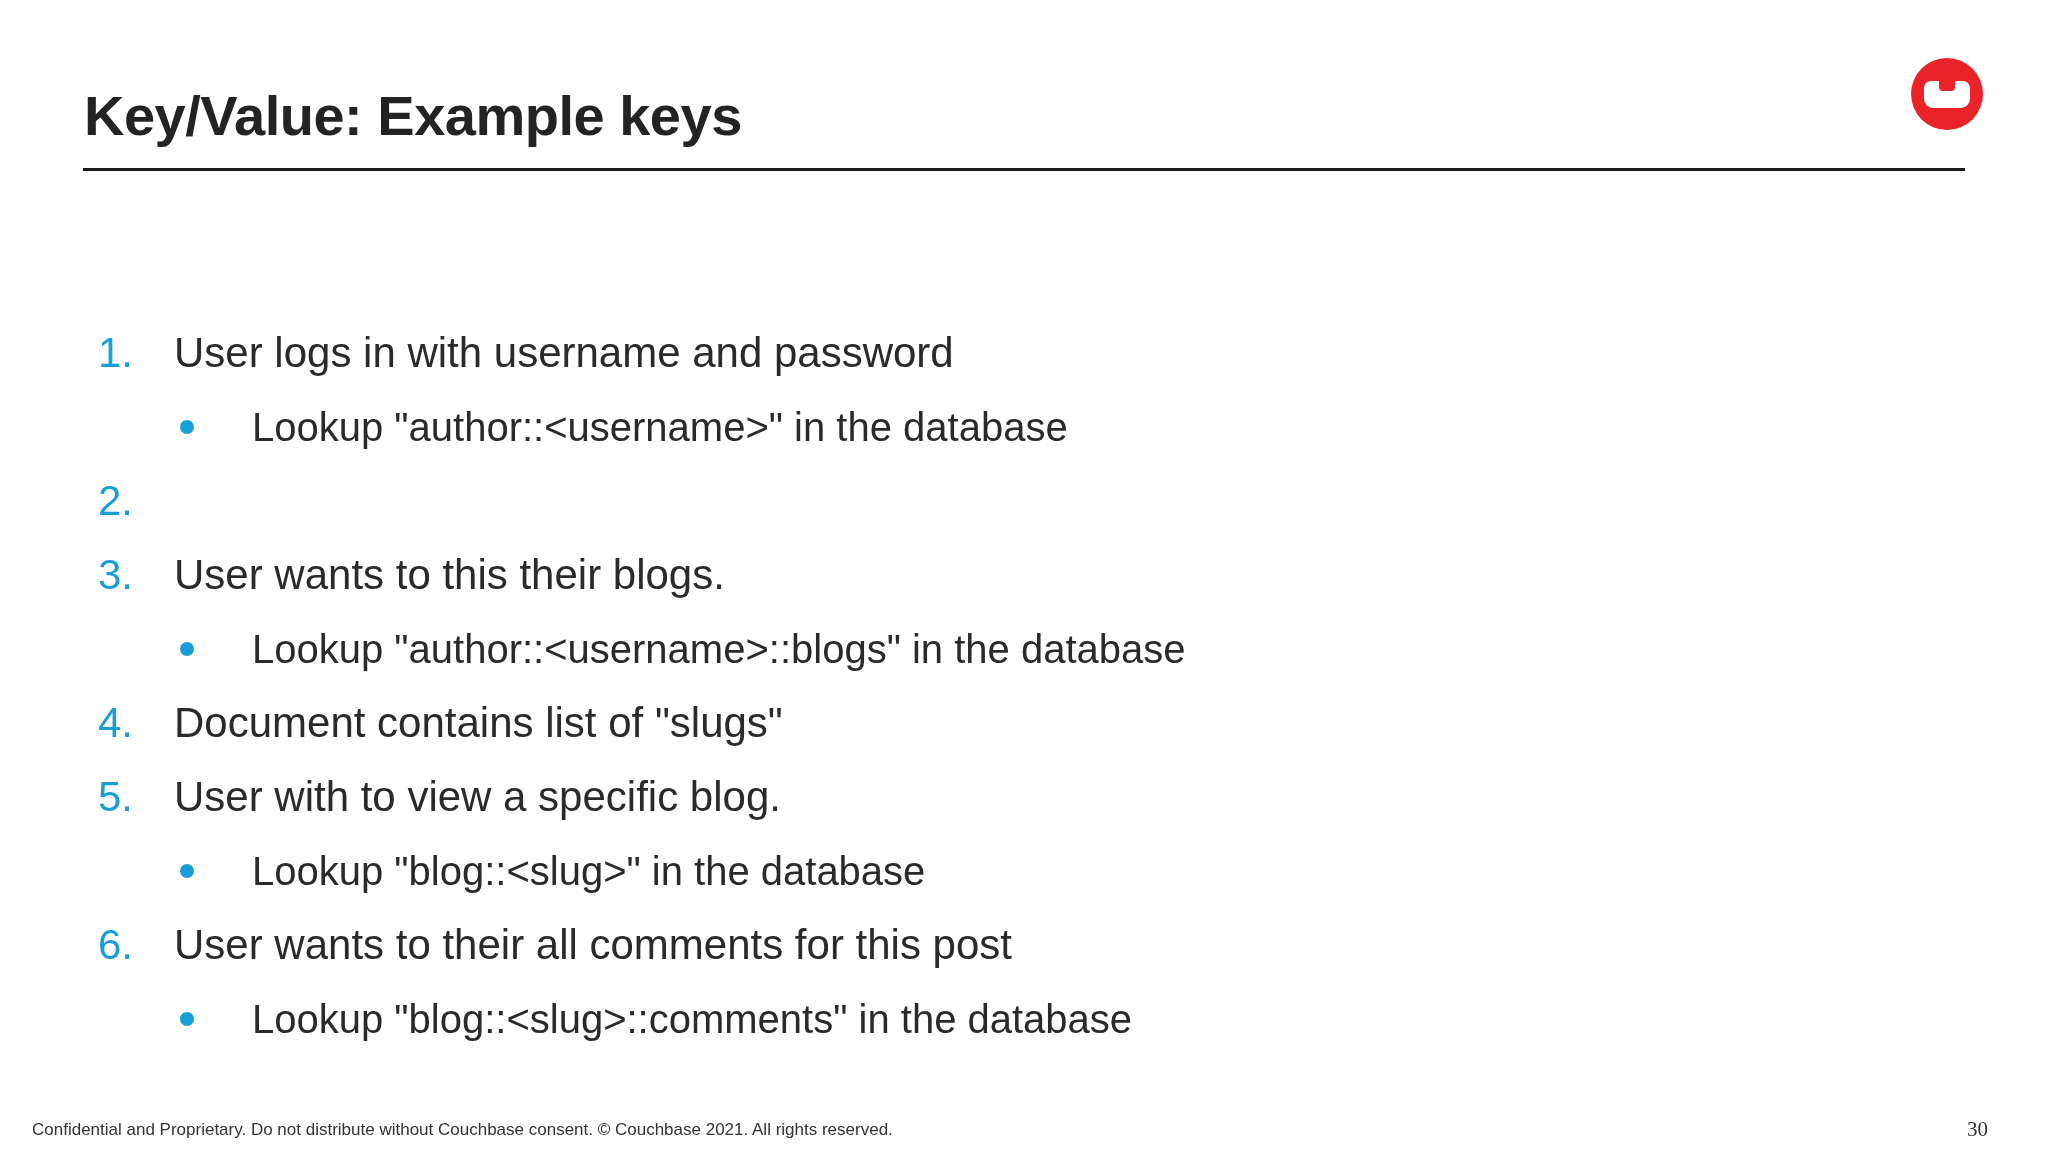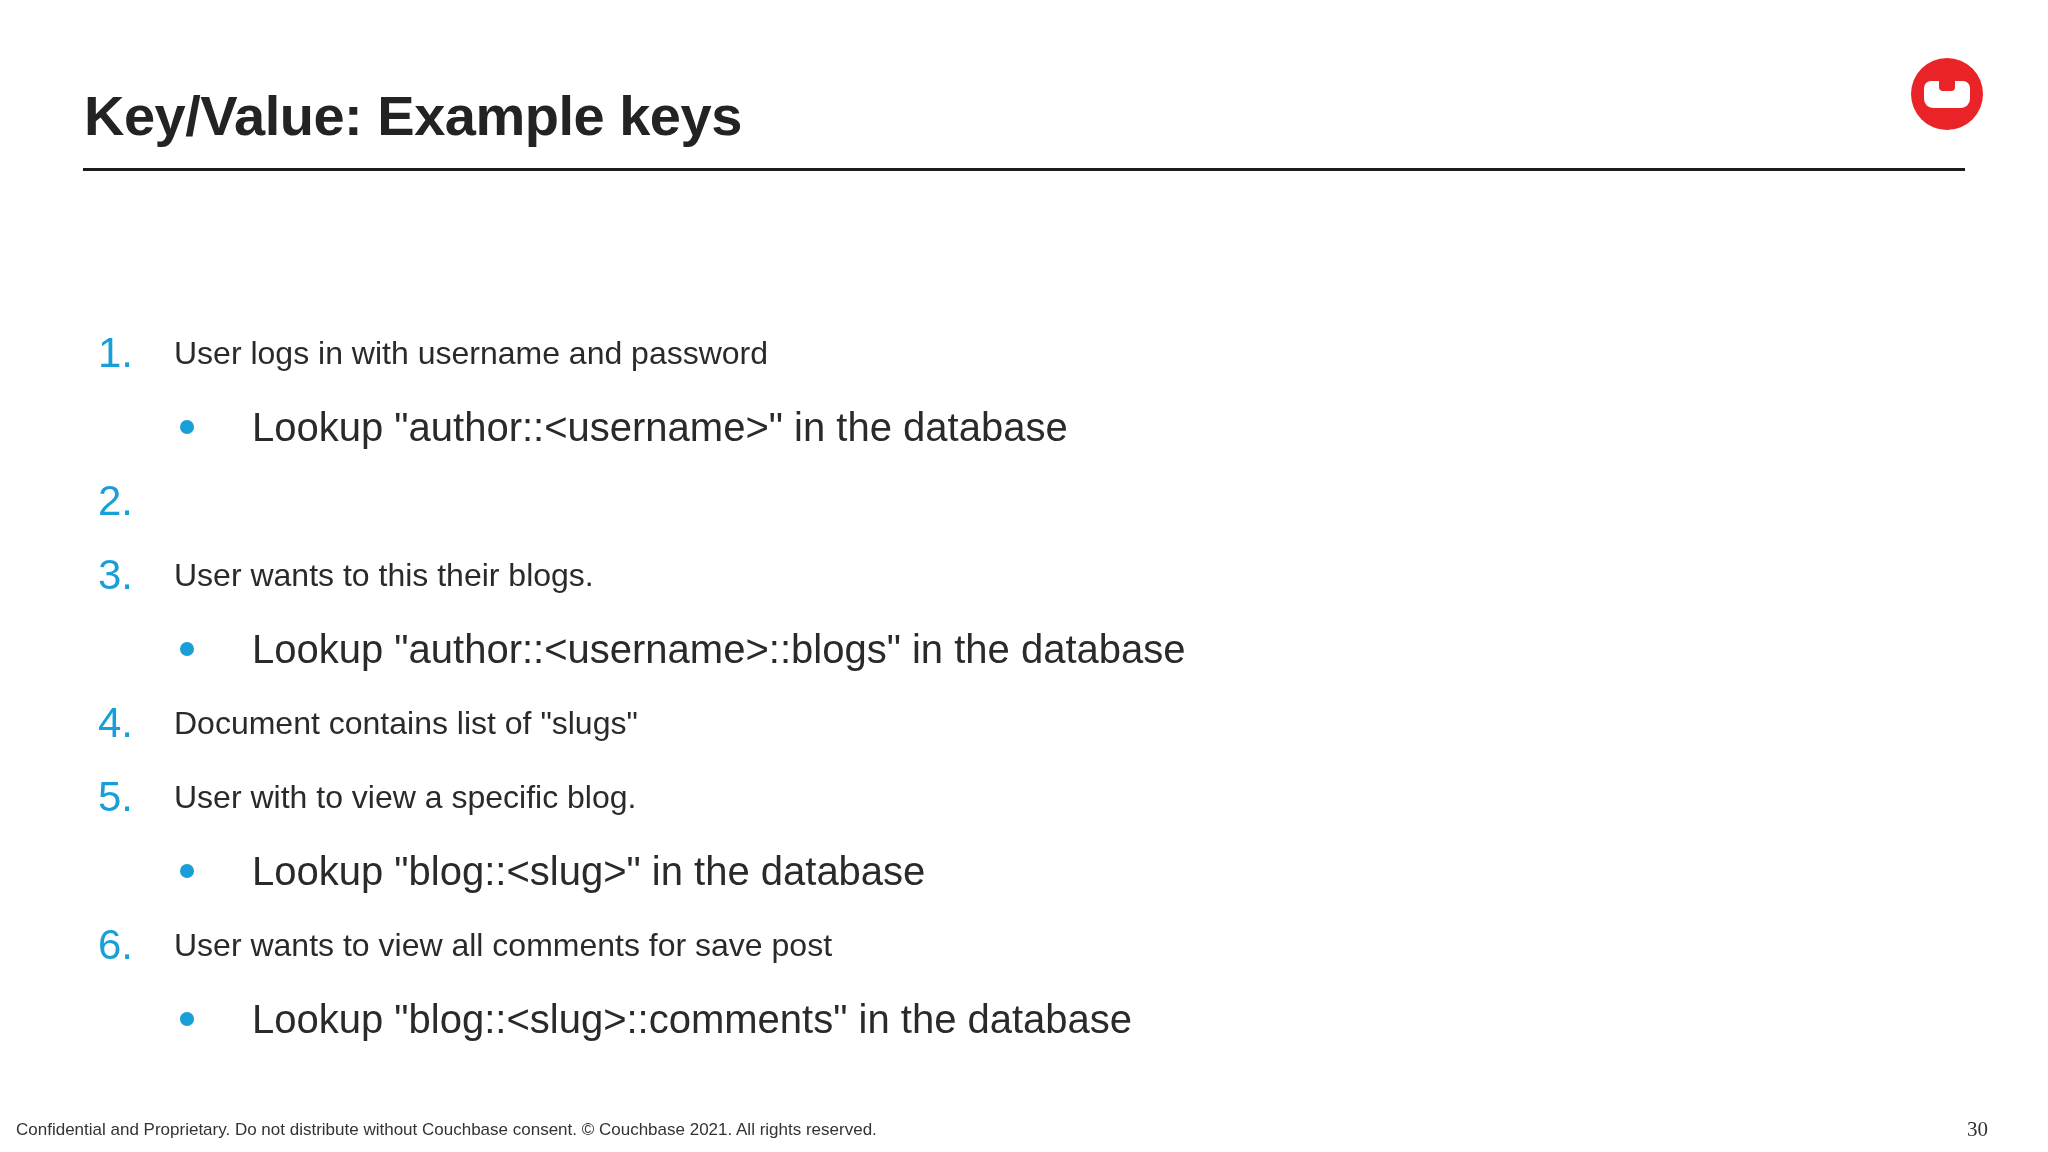--- a/index.html
+++ b/index.html
@@ -96,31 +96,31 @@
     width: 72px;
   }
   .bullet-dot {
     display: block;
     width: 14px;
     height: 14px;
     border-radius: 50%;
     background: var(--accent-blue, #189fd8);
   }
   .row .item-text {
-    font-size: 32px;
+    font-size: 42px;
     line-height: 1.15;
     color: var(--text-dark, #2a2a2a);
     white-space: nowrap;
   }
   .row.bullet .item-text { font-size: 40px; }
 
   
   .footer-disclaimer {
     position: absolute;
-    left: 16px;
+    left: 32px;
     top: 1120px;
     font-size: 17px;
     line-height: 1.2;
     color: #333333;
   }
   .page-number {
     position: absolute;
     right: 60px;
     top: 1117px;
     font-size: 21px;
@@ -176,21 +176,21 @@
         <span class="item-text">User with to view a specific blog.</span>
       </div>
       <div class="row bullet">
         <span class="marker-box">
           <span class="bullet-dot"></span>
         </span>
         <span class="item-text">Lookup "blog::&lt;slug&gt;" in the database</span>
       </div>
       <div class="row number">
         <span class="marker">6.</span>
-        <span class="item-text">User wants to view all comments for save post</span>
+        <span class="item-text">User wants to their all comments for this post</span>
       </div>
       <div class="row bullet">
         <span class="marker-box">
           <span class="bullet-dot"></span>
         </span>
         <span class="item-text">Lookup "blog::&lt;slug&gt;::comments" in the database</span>
       </div>
     </div>
 
   <div class="footer-disclaimer">Confidential and Proprietary. Do not distribute without Couchbase consent. © Couchbase 2021. All rights reserved.</div>

